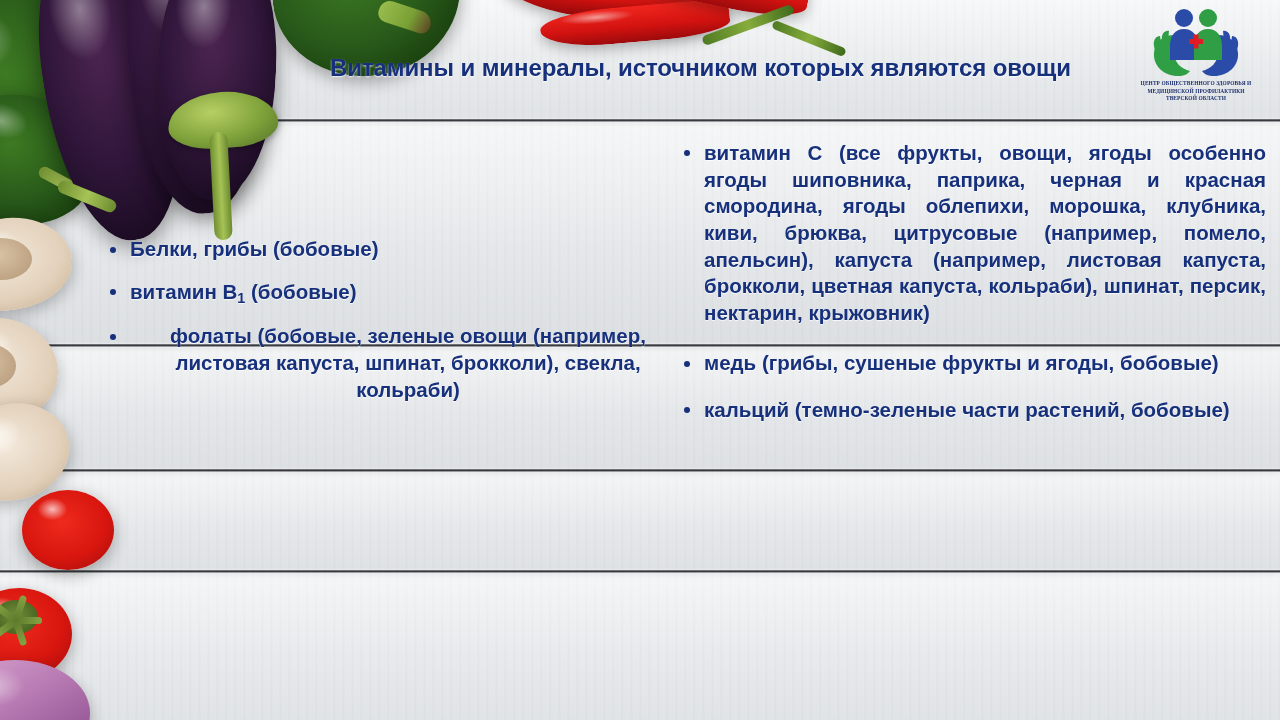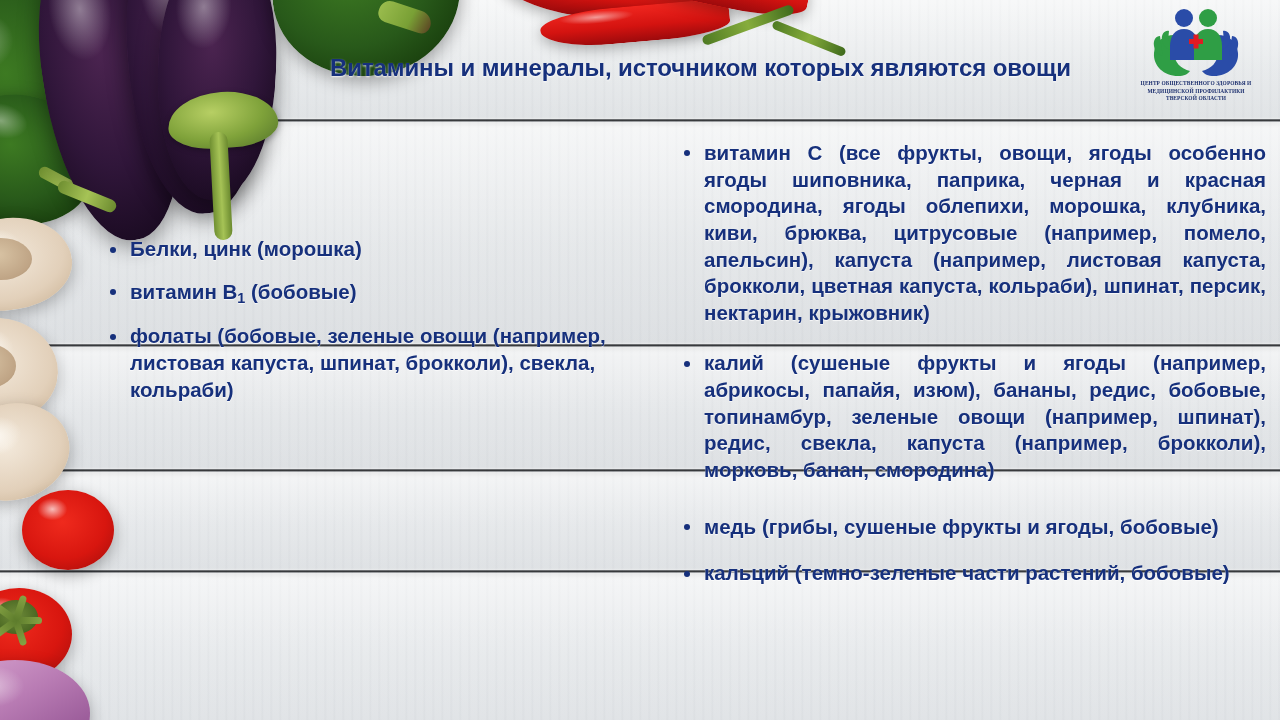--- a/index.html
+++ b/index.html
@@ -235,44 +235,41 @@
     <div id="logo-caption">ЦЕНТР ОБЩЕСТВЕННОГО ЗДОРОВЬЯ И
 МЕДИЦИНСКОЙ ПРОФИЛАКТИКИ
 ТВЕРСКОЙ ОБЛАСТИ</div>
   </div>
 
   <div id="title">Витамины и минералы, источником которых являются овощи</div>
 
   <div class="col" id="col-left">
 
     <div class="bullet-item">
-      <span>Белки, цинк  (морошка)</span>
+      <span>Белки, грибы  (бобовые)</span>
     </div>
 
 
 
     <div class="bullet-item"><span>витамин В</span><sub>1</sub><span> (бобовые)</span></div>
 
 
 
-    <div class="bullet-item" style="margin-bottom:22px;">
+    <div class="bullet-item" style="margin-bottom:22px;text-align:center;">
       <span>фолаты (бобовые, зеленые овощи (например, листовая капуста, шпинат, брокколи), свекла, кольраби)</span>
     </div>
 
   </div>
 
   <div class="col" id="col-right">
 
     <div class="bullet-item" style="margin-bottom:24px;">
       <span>витамин С (все фрукты, овощи, ягоды особенно ягоды шиповника, паприка, черная и красная смородина, ягоды облепихи, морошка, клубника, киви, брюква, цитрусовые (например, помело, апельсин), капуста (например, листовая капуста, брокколи, цветная капуста, кольраби), шпинат, персик, нектарин, крыжовник)</span>
     </div>
 
-    <div class="bullet-item" style="margin-bottom:30px;">
-      <span>калий (сушеные фрукты и ягоды (например, абрикосы, папайя, изюм), бананы, редис, бобовые, топинамбур, зеленые овощи (например, шпинат), редис, свекла, капуста (например, брокколи), морковь, банан, смородина)</span>
-    </div>
 
     <div class="bullet-item">
       <span>медь (грибы, сушеные фрукты и ягоды, бобовые)</span>
     </div>
 
     <div class="bullet-item" style="margin-bottom:30px;">
       <span>кальций (темно-зеленые части растений, бобовые)</span>
     </div>
   </div>
 

